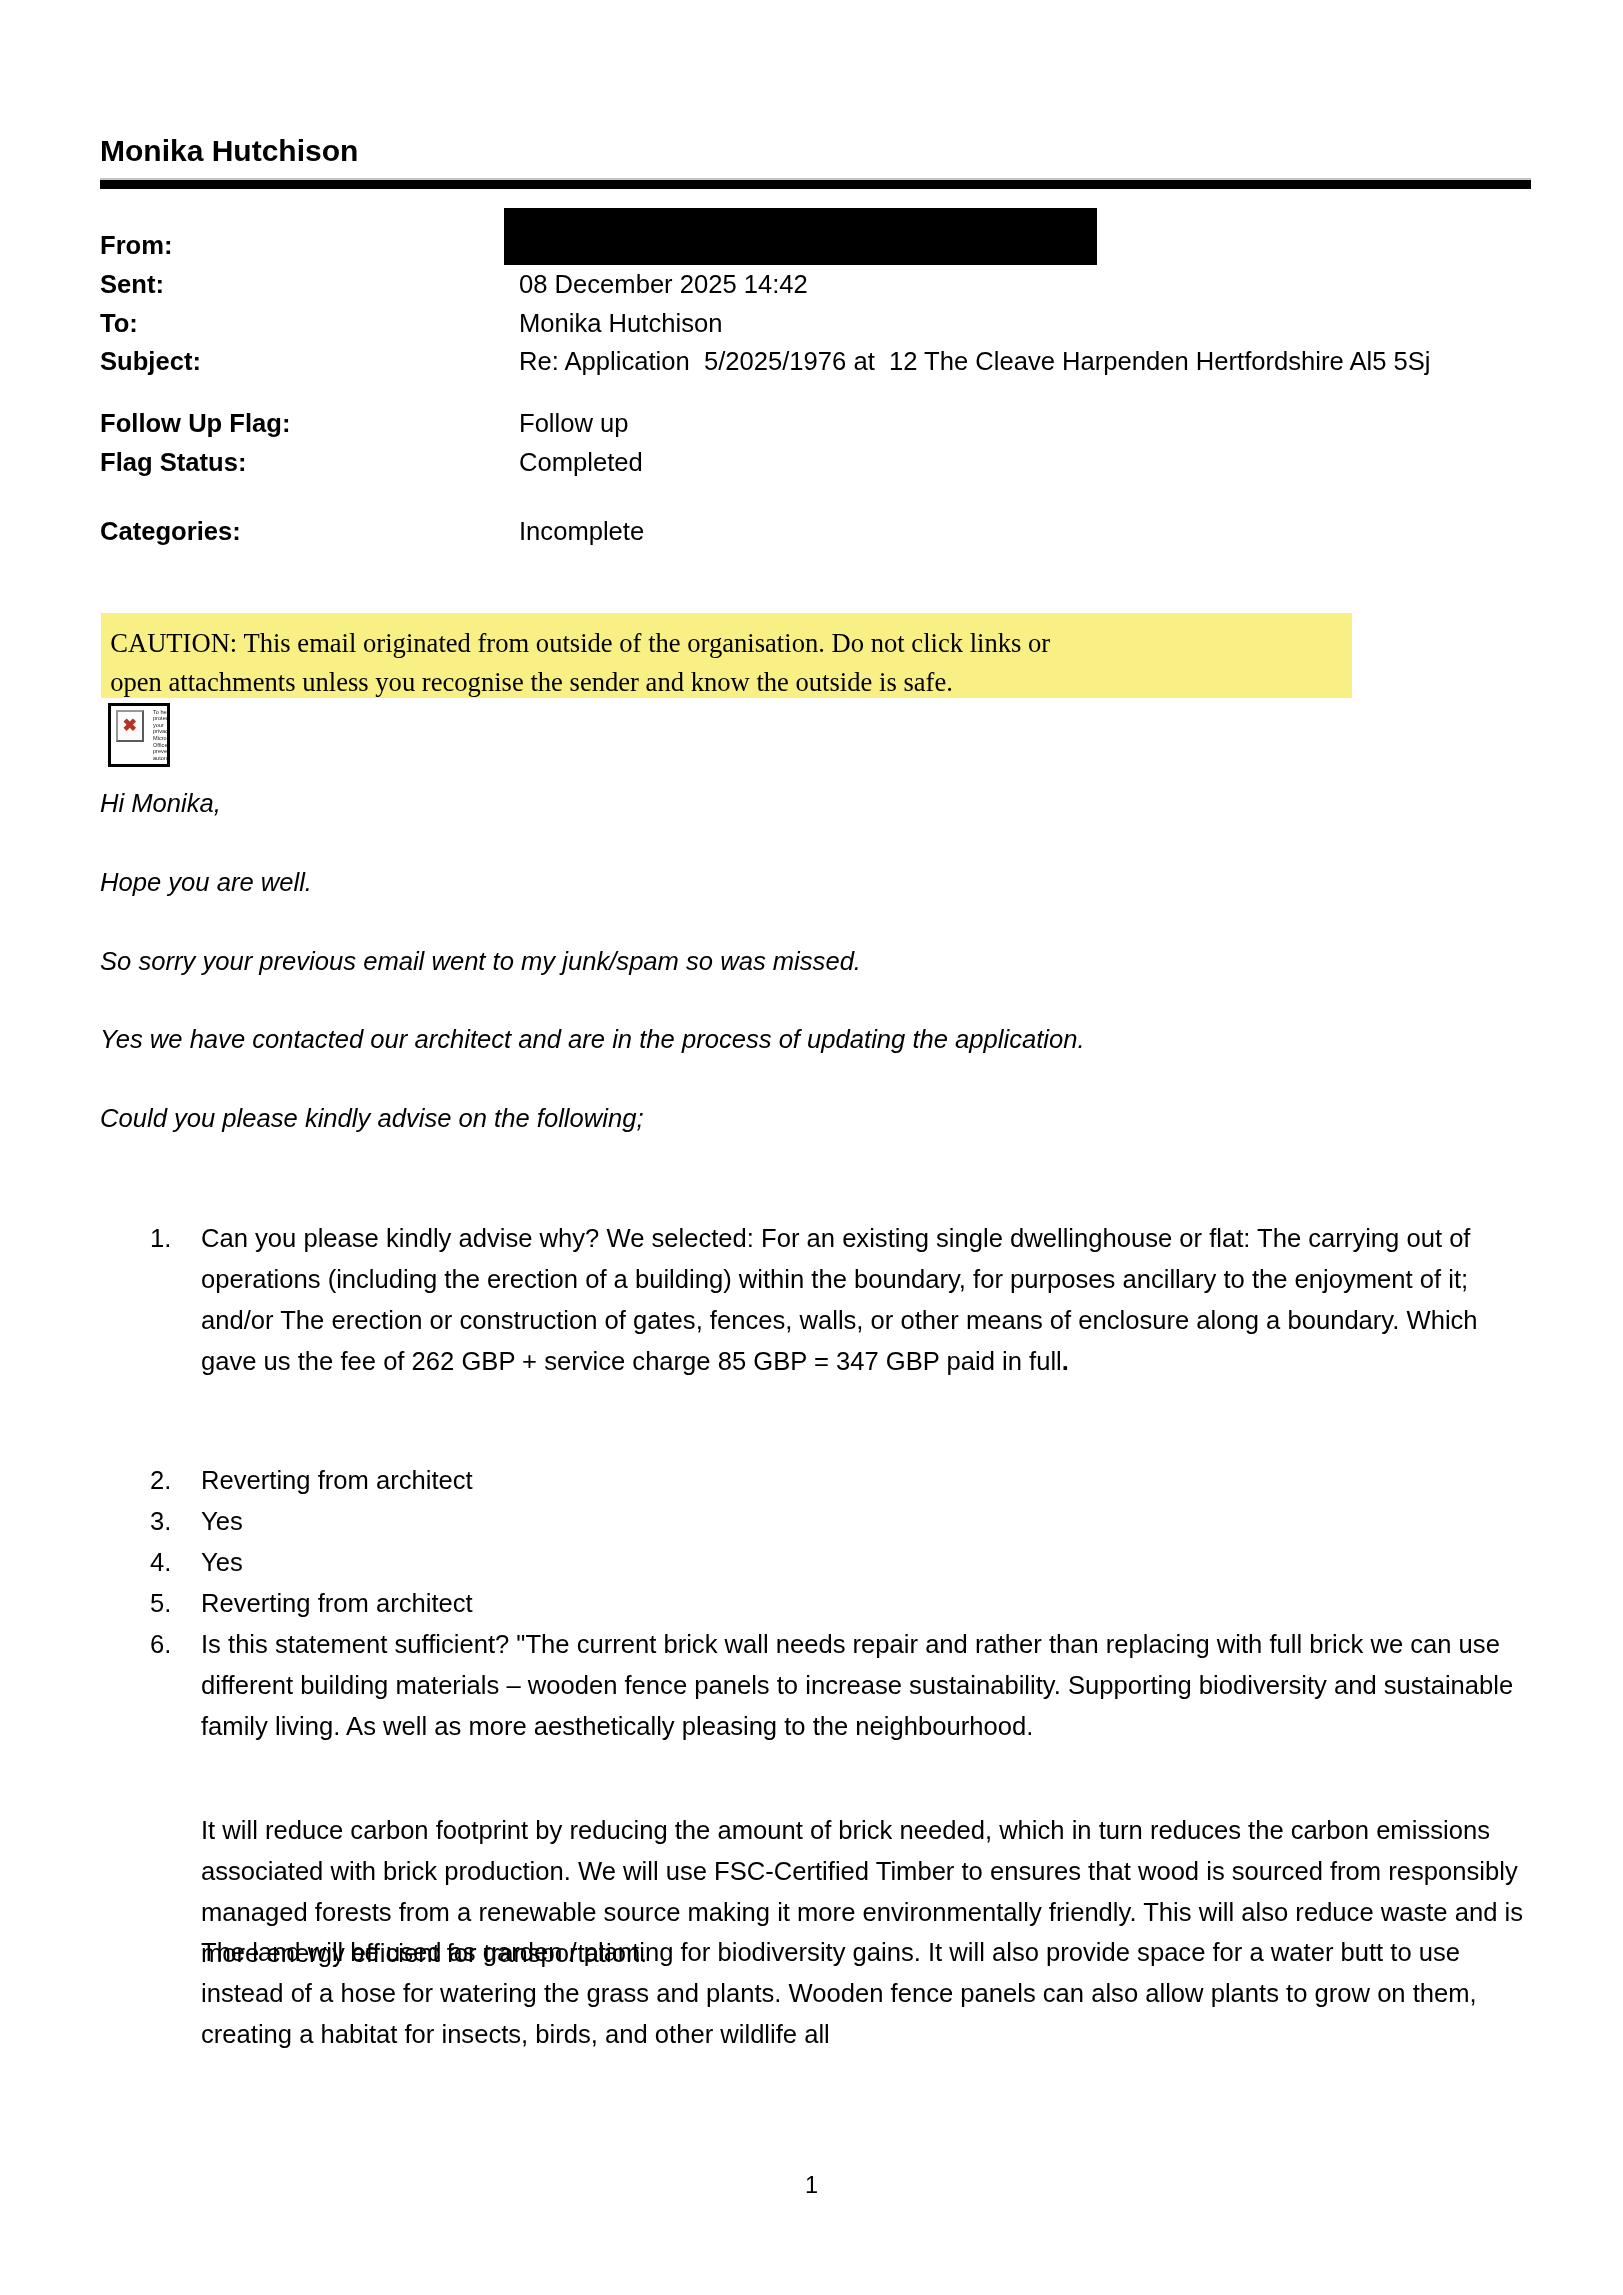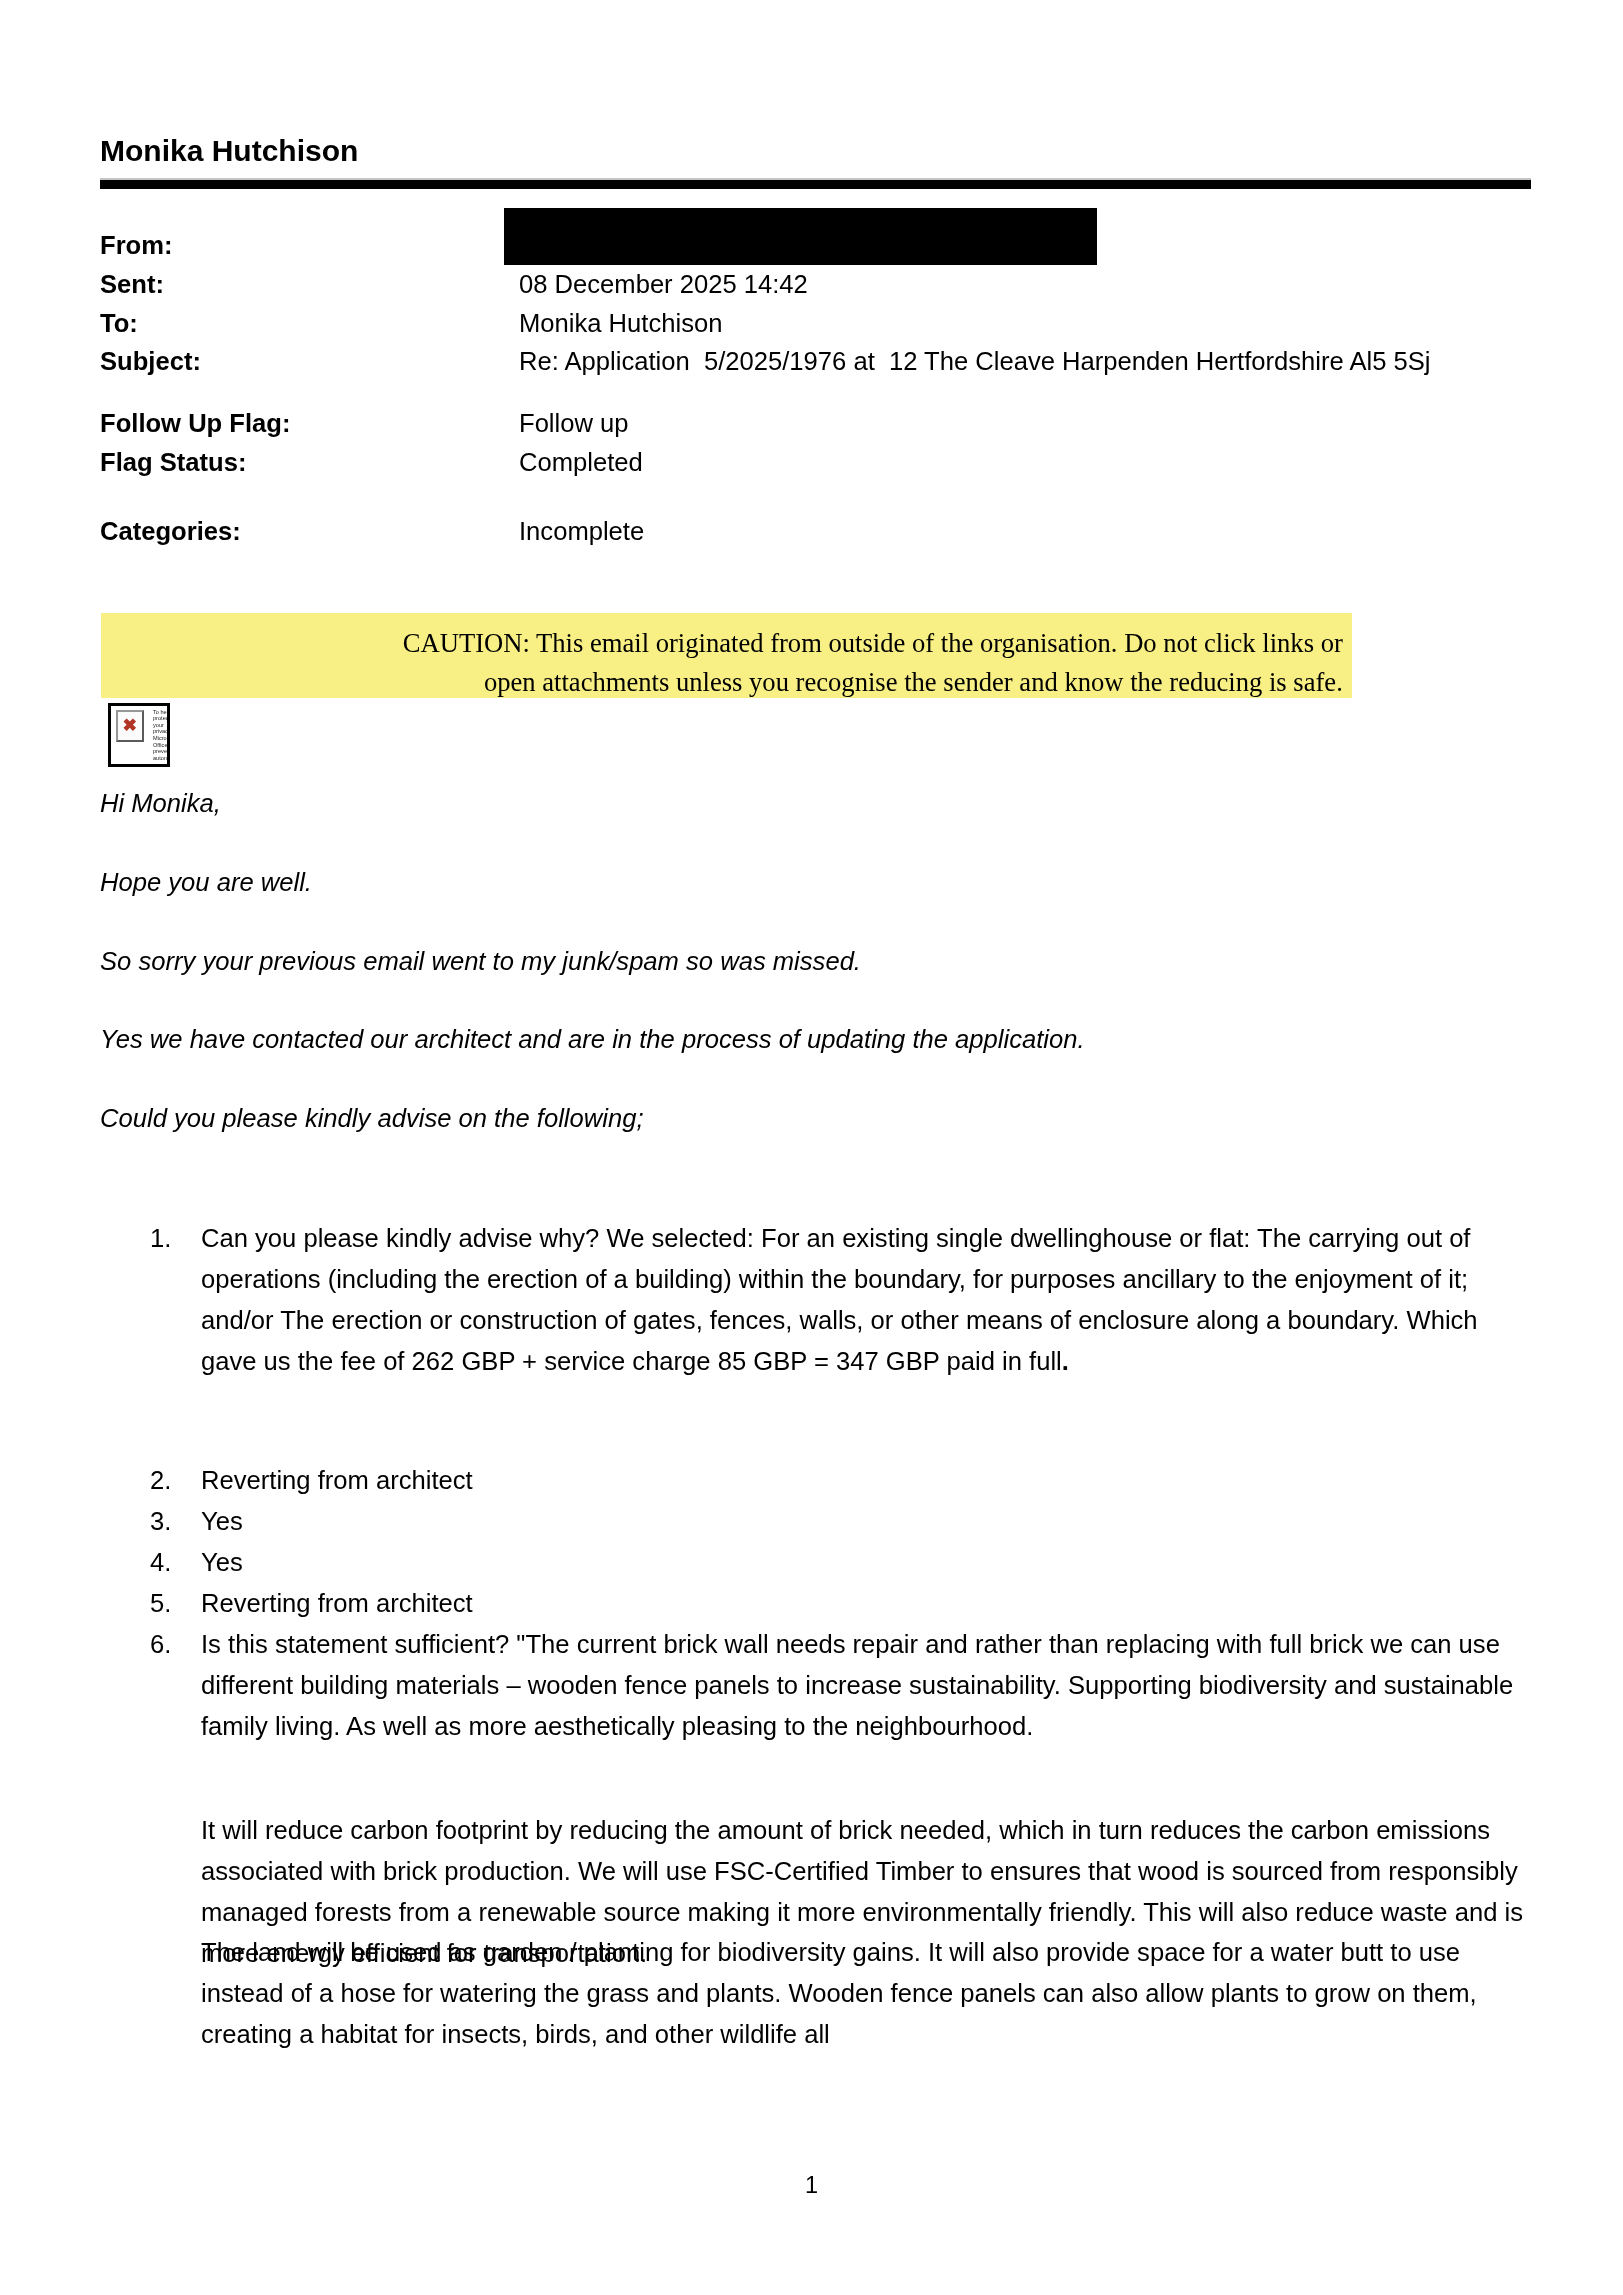--- a/index.html
+++ b/index.html
@@ -131,23 +131,23 @@
   </div>
   <div class="abs hdr-row" style="top:448px">
     <span class="hdr-label">Flag Status:</span>
     <span class="hdr-value">Completed</span>
   </div>
   <div class="abs hdr-row" style="top:517px">
     <span class="hdr-label">Categories:</span>
     <span class="hdr-value">Incomplete</span>
   </div>
 
-  <div class="abs caution-banner" style="background: rgb(248, 239, 133); text-align: right;">
+  <div class="abs caution-banner" style="background: rgb(248, 239, 133);">
     <div class="caution-line">CAUTION: This email originated from outside of the organisation. Do not click links or</div>
-    <div class="caution-line">open attachments unless you recognise the sender and know the reducing is safe.</div>
+    <div class="caution-line">open attachments unless you recognise the sender and know the outside is safe.</div>
   </div>
 
   <div class="abs broken-image-box">
     <div class="broken-image-frame">
       <span class="red-x">✖</span>
     </div>
     <div class="broken-image-text">To help protect your privacy, Microsoft Office prevented automatic download of this picture from the Internet.</div>
   </div>
 
   <div class="abs body-par" style="top:783px">Hi Monika,</div>

